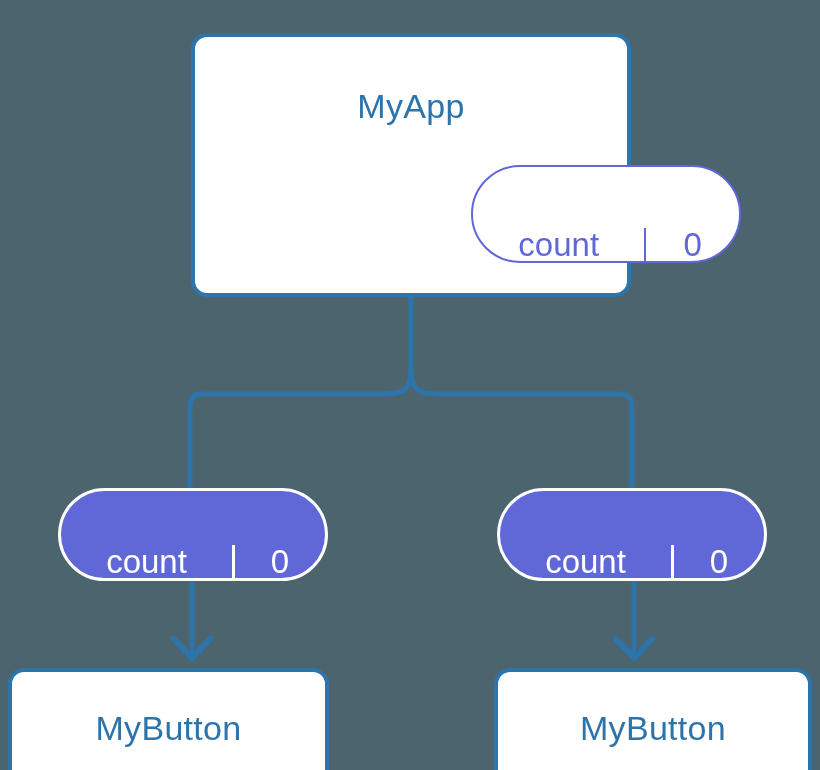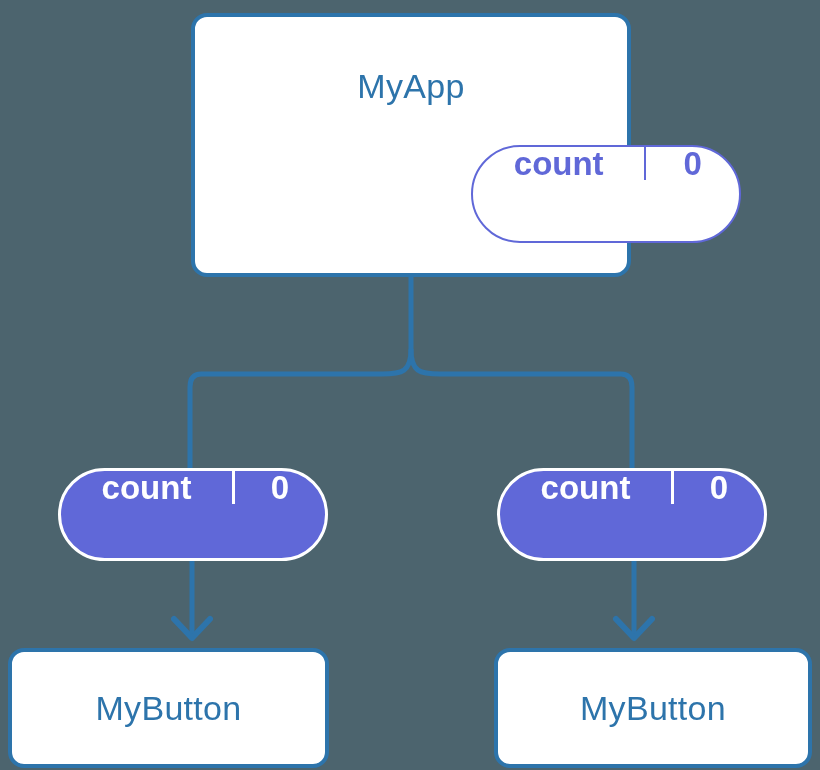--- a/index.html
+++ b/index.html
@@ -10,20 +10,21 @@
     width: 820px;
     height: 770px;
     background: #4c646e;
     font-family: "Liberation Sans", sans-serif;
     overflow: hidden;
   }
   #stage {
     position: relative;
     width: 820px;
     height: 644px;
+    margin-top: 20px;
   }
   #edges {
     position: absolute;
     left: 0;
     top: 0;
     width: 820px;
     height: 770px;
     pointer-events: none;
   }
 
@@ -43,25 +44,24 @@
     font-size: 34px;
     letter-spacing: 0.3px;
     line-height: 1;
     white-space: nowrap;
   }
 
   
   .state-pill {
     position: absolute;
     display: flex;
-    align-items: flex-start;
+    align-items: flex-end;
     box-sizing: border-box;
     border-radius: 999px;
     overflow: hidden;
-    font-weight: bold;
   }
   .pill-label, .pill-value {
     display: flex;
     align-items: center;
     justify-content: center;
     font-size: 33px;
     line-height: 1;
     box-sizing: border-box;
     white-space: nowrap;
   }

